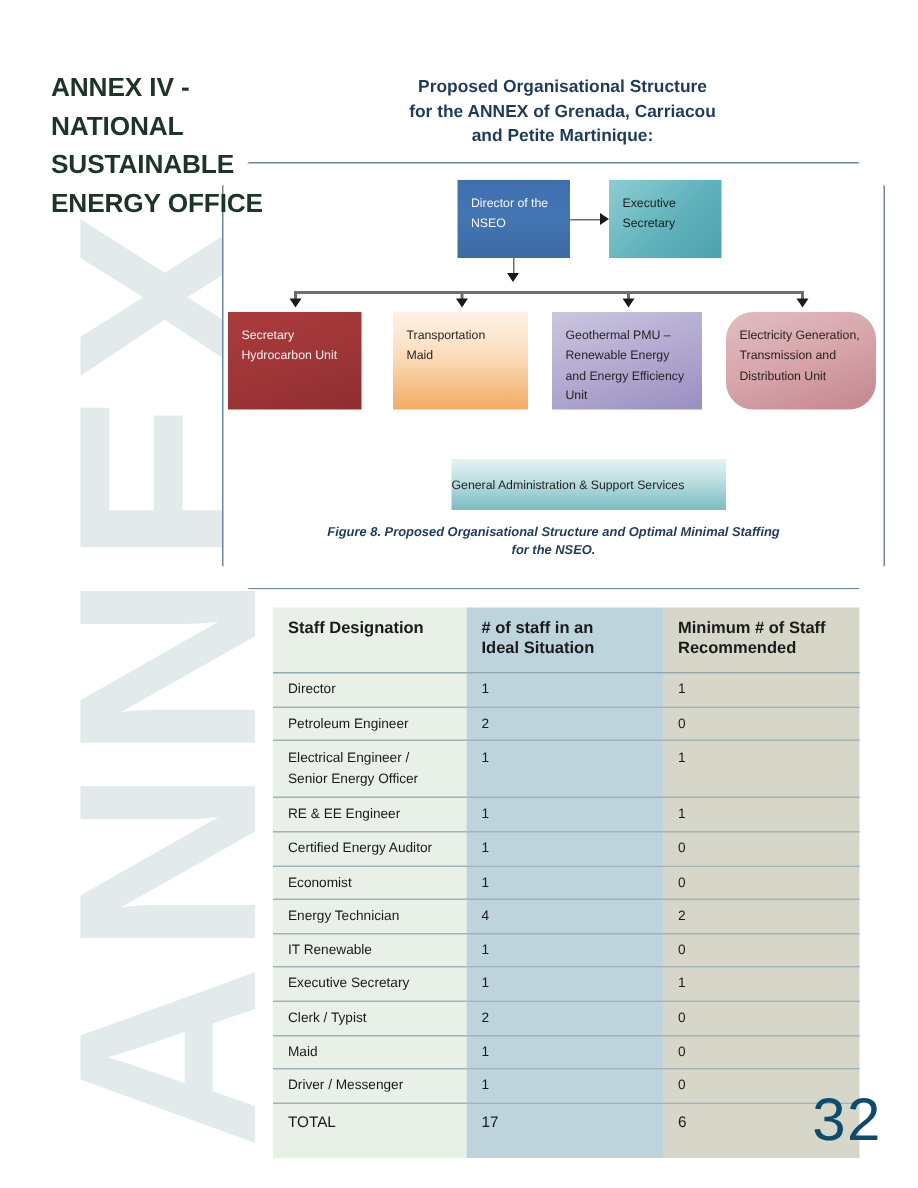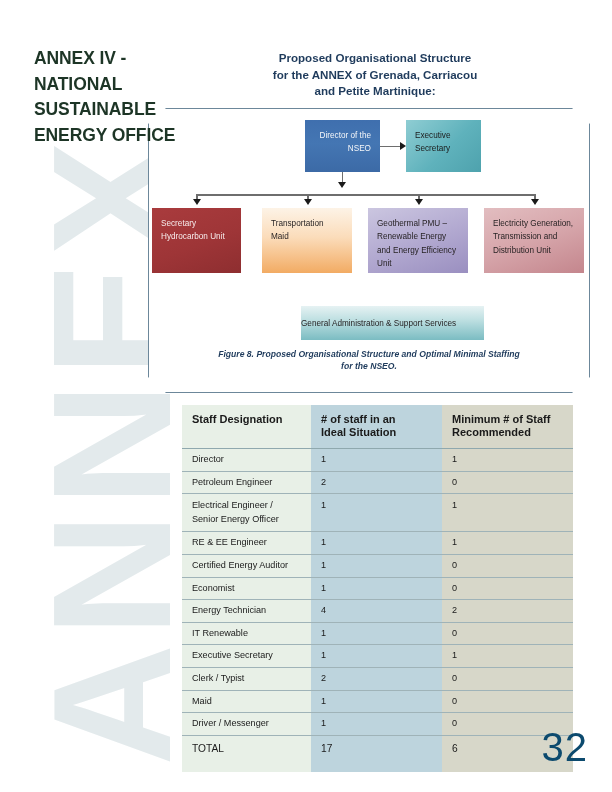--- a/index.html
+++ b/index.html
@@ -89,21 +89,20 @@
     line-height:13.4px;
     color:#231f20;
     padding:9px 9px 0 9px;
     z-index:4;
   }
 
   #node-director{
     left:157px; top:12px; width:75px; height:52px;
     background:linear-gradient(180deg,#3f6fae 0%,#4476b3 45%,#3c6aa6 100%);
     color:#f4f6f9;
-    text-align:right;
   }
   #node-exec-secretary{
     left:258px; top:12px; width:75px; height:52px;
     background:linear-gradient(135deg,#8fcdd3 0%,#5fb2bc 55%,#4ea2ad 100%);
     color:#1b1b1b;
   }
   #node-offshore{
     left:4px; top:100px; width:89px; height:65px;
     background:linear-gradient(160deg,#a93b3d 0%,#9e3537 55%,#8e2e30 100%);
     color:#f7ecec;
@@ -115,20 +114,21 @@
   }
   #node-geothermal{
     left:220px; top:100px; width:100px; height:65px;
     background:linear-gradient(160deg,#cbc6e0 0%,#b3aad1 50%,#9a8fc0 100%);
     color:#231f20;
   }
   #node-electricity{
     left:336px; top:100px; width:100px; height:65px;
     background:linear-gradient(160deg,#e2bdc0 0%,#d6a5aa 50%,#c4868d 100%);
     color:#231f20;
+    border-radius:18px;
   }
   #node-general-admin{
     left:153px; top:198px; width:183px; height:34px;
     background:linear-gradient(180deg,#e6f2f3 0%,#bfe0e2 40%,#7bbcc2 100%);
     color:#231f20;
     padding:11px 0 0 0;
     font-size:8.2px;
   }
 
   

